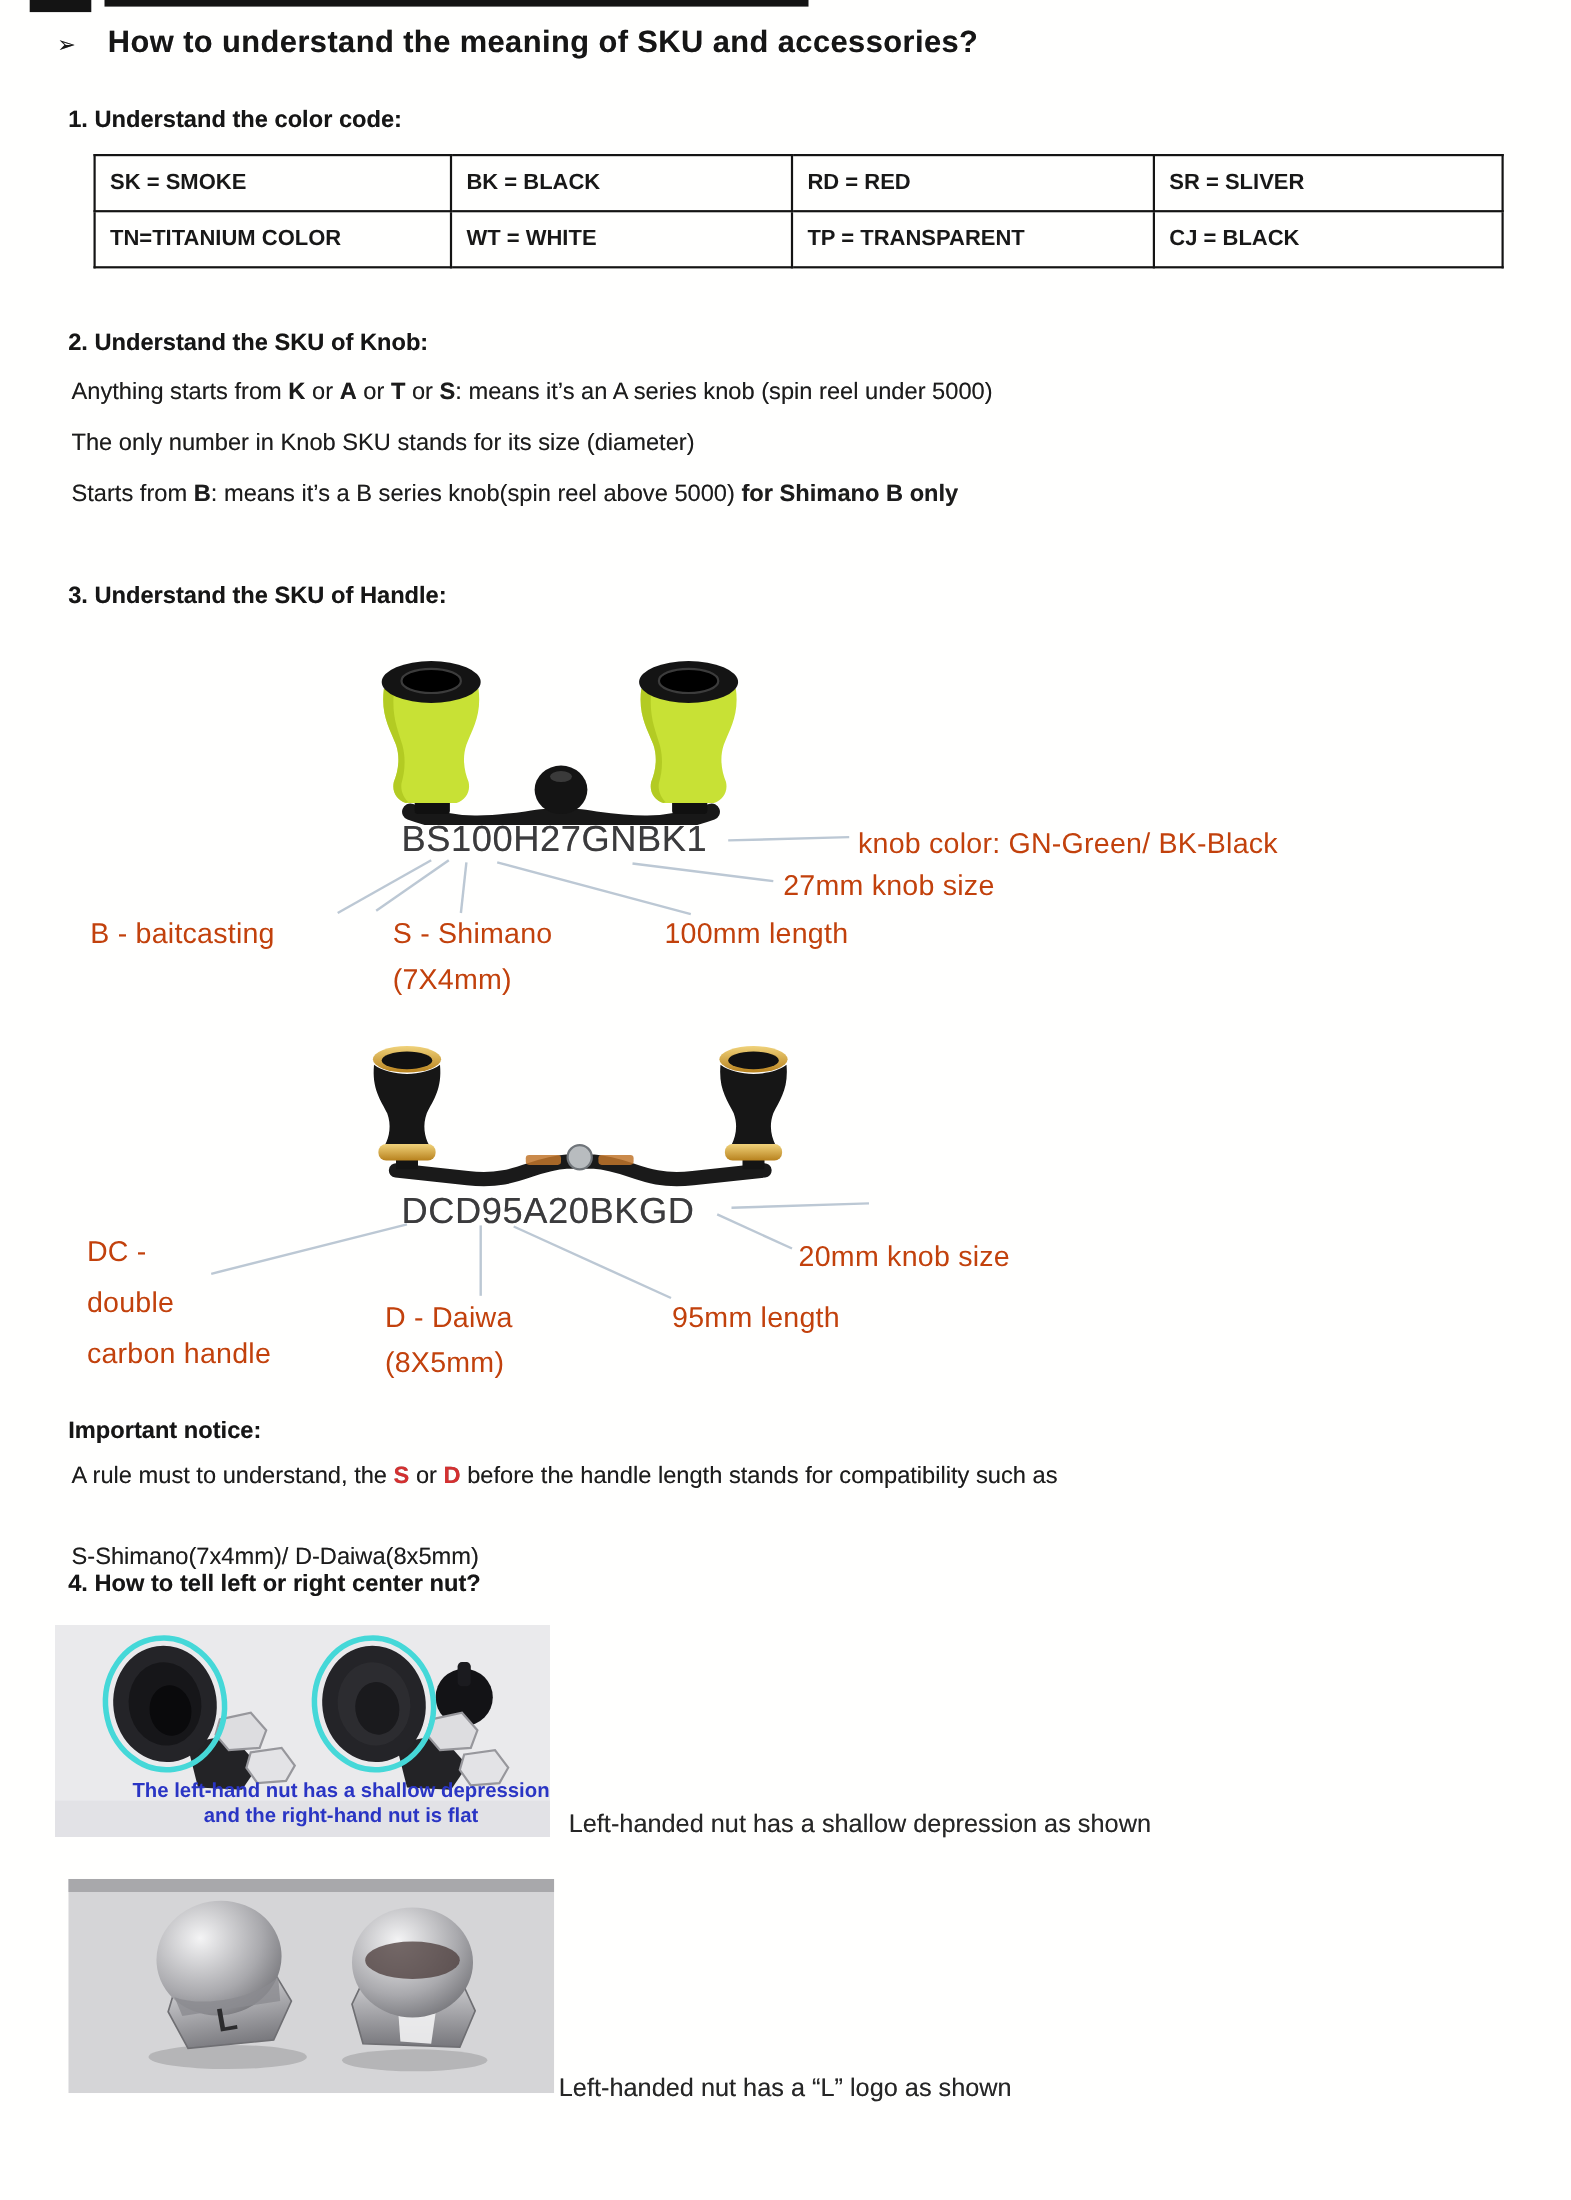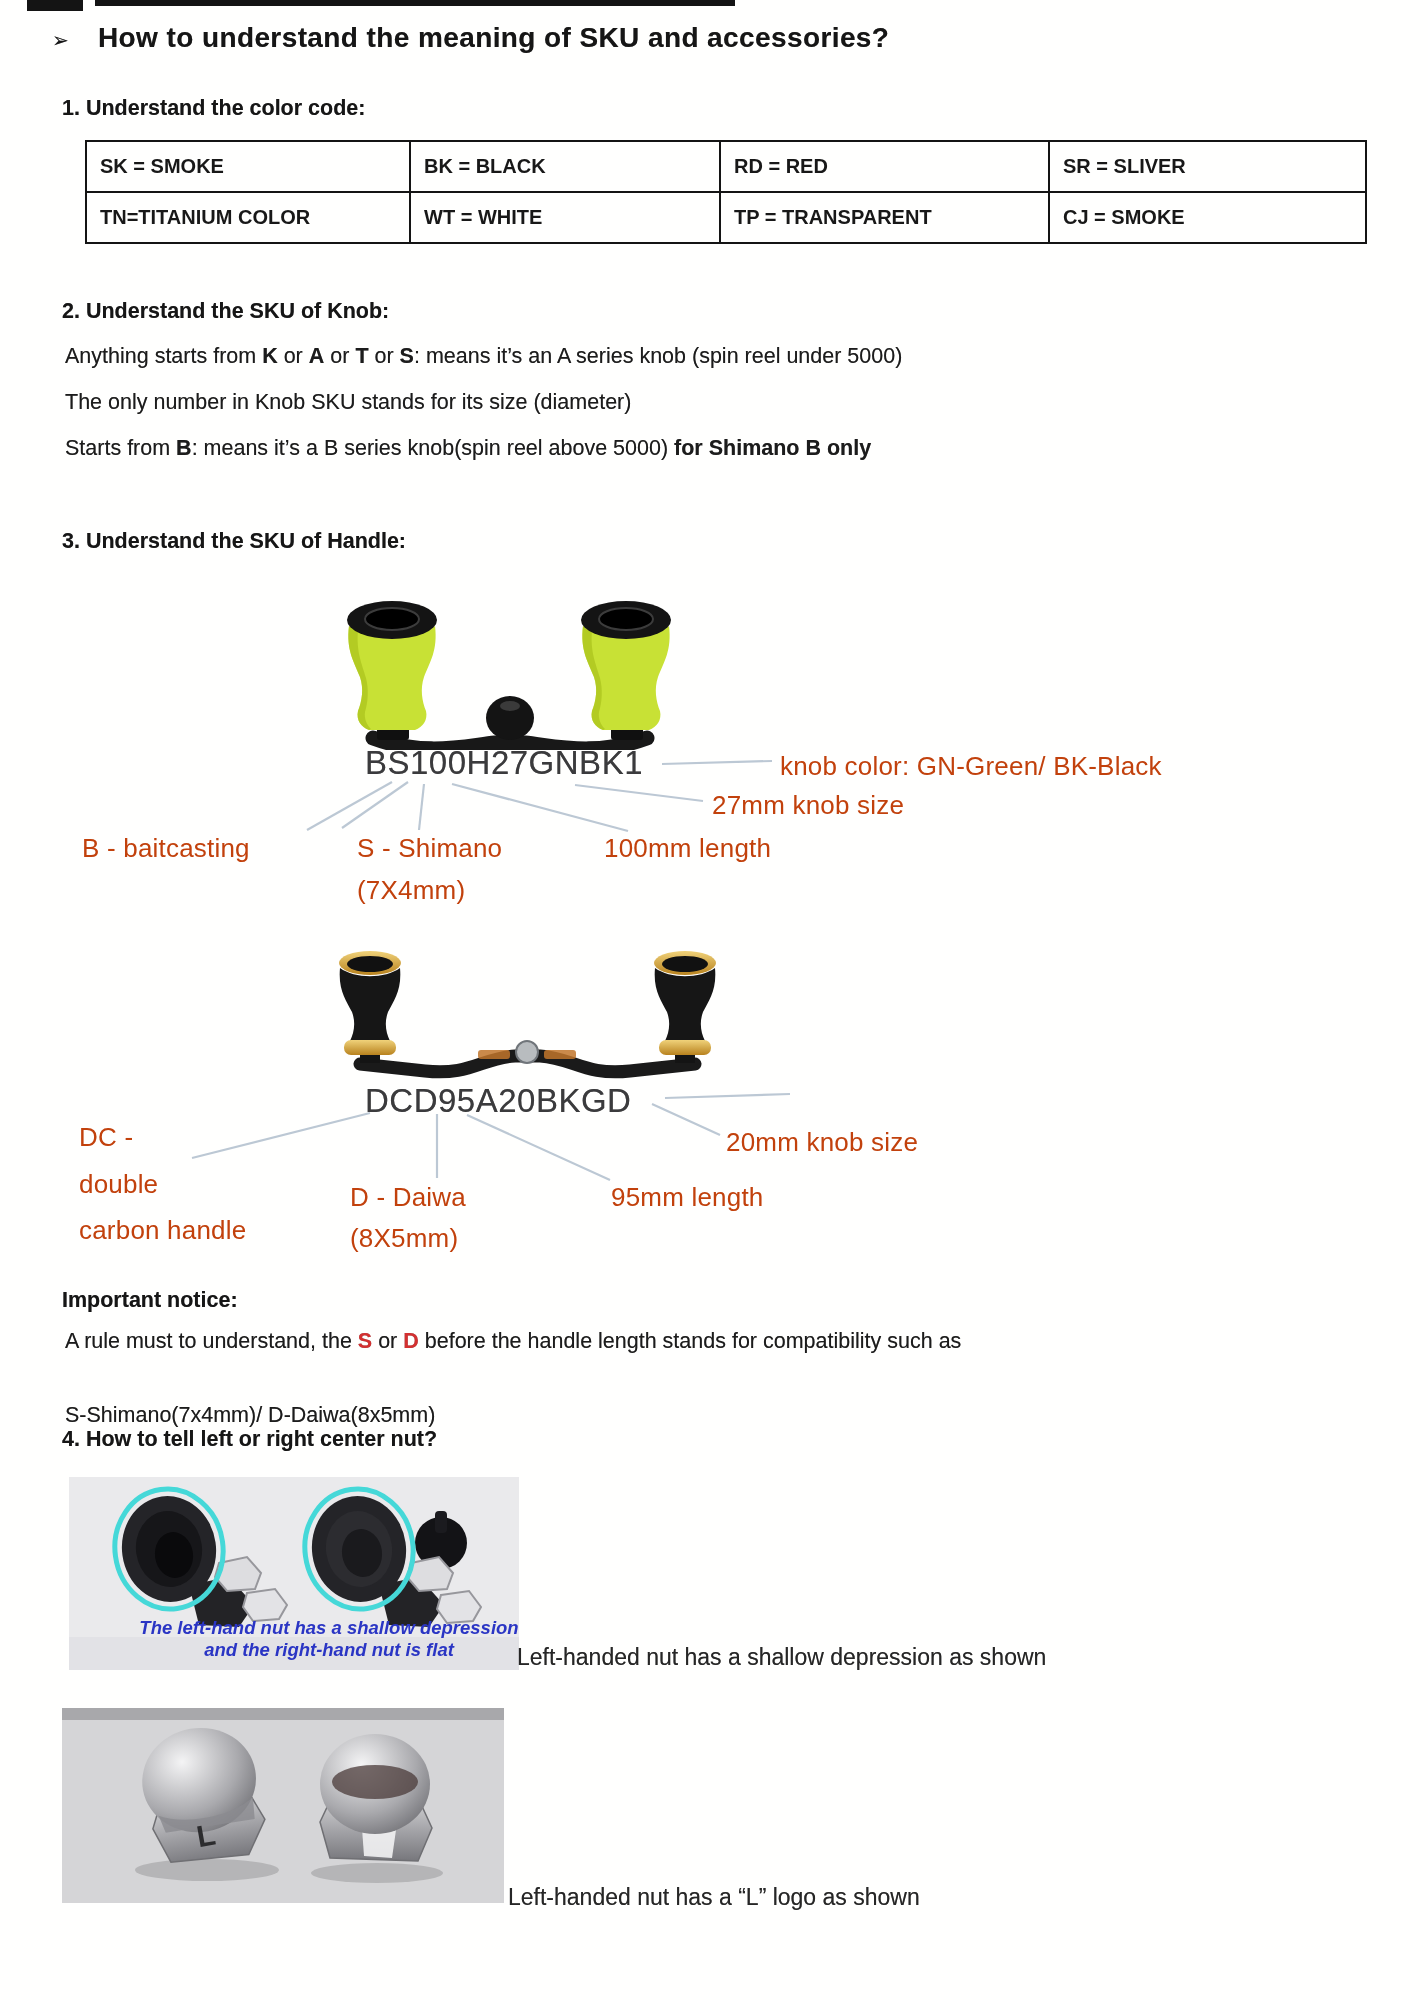--- a/index.html
+++ b/index.html
@@ -50,21 +50,21 @@
         <tr>
       <td>SK = SMOKE</td>
       <td>BK = BLACK</td>
       <td>RD = RED</td>
       <td>SR = SLIVER</td>
     </tr>
     <tr>
       <td>TN=TITANIUM COLOR</td>
       <td>WT = WHITE</td>
       <td>TP = TRANSPARENT</td>
-      <td>CJ = SMOKE</td>
+      <td>CJ = BLACK</td>
     </tr>
   </tbody>
     </table>
 
   <div class="abs h2 t" style="left:62px;top:299px;">2. Understand the SKU of Knob:</div>
   <div class="abs body-line t" style="left:65px;top:344px;"><span>Anything starts from </span><span class="seg-b">K</span><span> or </span><span class="seg-b">A</span><span> or </span><span class="seg-b">T</span><span> or </span><span class="seg-b">S</span><span>: means it’s an A series knob (spin reel under 5000)</span></div>
   <div class="abs body-line t" style="left:65px;top:390px;"><span>The only number in Knob SKU stands for its size (diameter)</span></div>
   <div class="abs body-line t" style="left:65px;top:436px;"><span>Starts from </span><span class="seg-b">B</span><span>: means it’s a B series knob(spin reel above 5000) </span><span class="seg-b">for Shimano B only</span></div>
 
   <div class="abs h2 t" style="left:62px;top:529px;">3. Understand the SKU of Handle:</div>
@@ -152,21 +152,21 @@
       <line x1="467" y1="1115" x2="610" y2="1180"></line>
     </g>
   </svg>
 
   <div class="abs h2 t" style="left:62px;top:1288px;">Important notice:</div>
   <div class="abs body-line t" style="left:65px;top:1329px;"><span>A rule must to understand, the </span><span class="seg-r">S</span><span> or </span><span class="seg-r">D</span><span> before the handle length stands for compatibility such as</span></div>
   <div class="abs body-line t" style="left:65px;top:1379px;margin-top:24px;">S-Shimano(7x4mm)/ D-Daiwa(8x5mm)</div>
 
   <div class="abs h2 t" style="left:62px;top:1427px;">4. How to tell left or right center nut?</div>
 
-  <div class="photo" style="left:69px;top:1477px;width:520px;height:193px;font-style:italic;">
+  <div class="photo" style="left:50px;top:1477px;width:520px;height:193px;">
     <svg width="450" height="193" viewBox="0 0 450 193">
       <rect width="450" height="193" fill="#eaeaec"></rect>
       <rect y="160" width="450" height="33" fill="#e2e2e6"></rect>
 
       <g>
         <polygon points="120,108 160,100 185,128 170,150 130,148" fill="#232326"></polygon>
         <polygon points="150,86 178,80 192,96 186,112 158,114 146,100" fill="#dddde0" stroke="#97979c" stroke-width="2"></polygon>
         <polygon points="178,116 206,112 218,128 210,142 184,144 174,130" fill="#e3e3e6" stroke="#97979c" stroke-width="2"></polygon>
         <ellipse cx="100" cy="72" rx="47" ry="53" fill="#242428" transform="rotate(-8 100 72)"></ellipse>
         <ellipse cx="100" cy="72" rx="33" ry="38" fill="#161619" transform="rotate(-8 100 72)"></ellipse>

